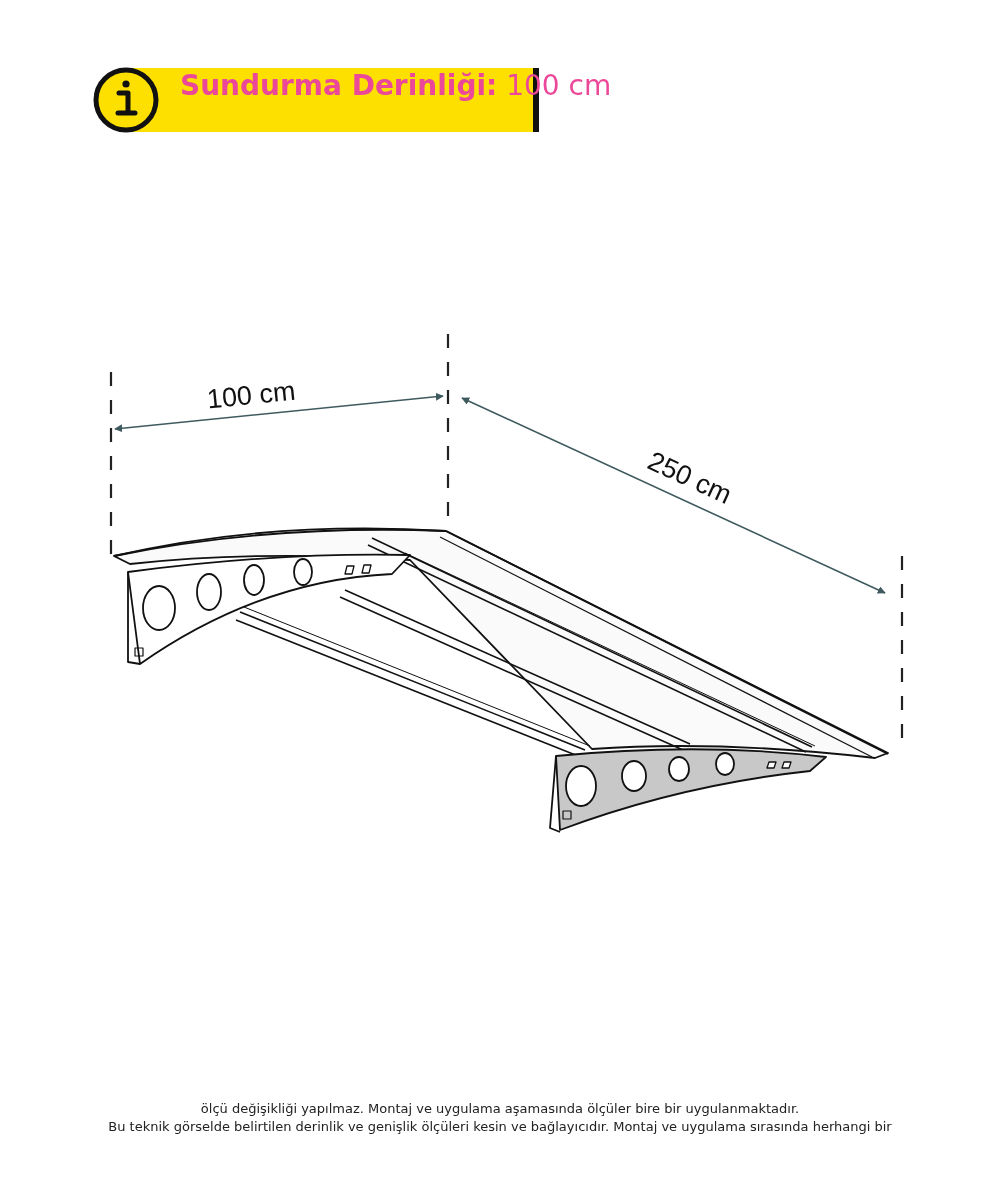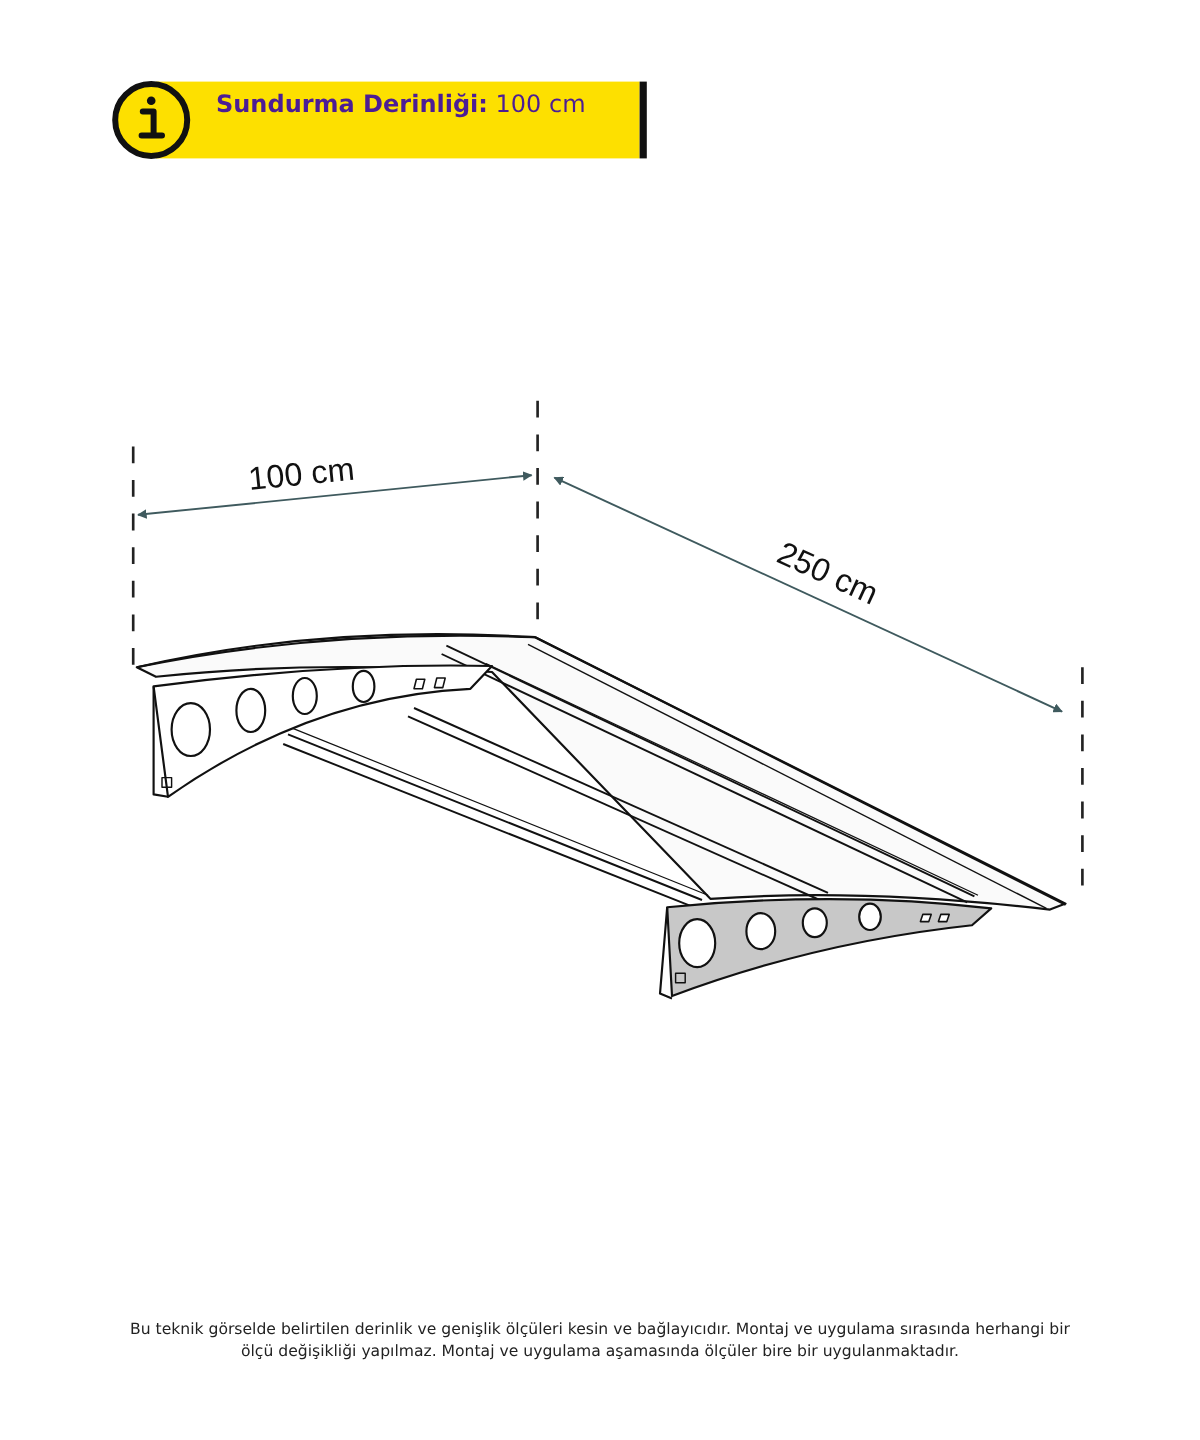--- a/index.html
+++ b/index.html
@@ -2,21 +2,21 @@
 <html><head>
 <meta charset="utf-8">
 <style>
   html, body { margin: 0; padding: 0; background: #ffffff; }
   body { width: 1000px; height: 1200px; position: relative; overflow: hidden;
          font-family: "DejaVu Sans", "Liberation Sans", sans-serif; }
   .info-banner { position: absolute; left: 92px; top: 66px; width: 450px; height: 68px; }
   .info-yellow { position: absolute; left: 38px; top: 2px; width: 403px; height: 64px; background: #fde000; }
   .info-bar { position: absolute; left: 441px; top: 2px; width: 6px; height: 64px; background: #111111; }
   .info-icon { position: absolute; left: 0; top: 0; width: 68px; height: 68px; }
-  .info-lines { position: absolute; left: 88px; top: 6px; font-size: 20px; line-height: 28px; color: #4c1d95; white-space: nowrap; }
+  .info-lines { position: absolute; left: 88px; top: 6px; font-size: 28px; line-height: 28px; color: #ec4899; white-space: nowrap; }
   .info-line b { font-weight: bold; }
   .info-line span.val { font-weight: normal; }
   .drawing { position: absolute; left: 0; top: 0; width: 1000px; height: 1200px; }
   .footnote { position: absolute; left: 60px; top: 1100px; width: 880px; text-align: center;
               font-size: 13px; line-height: 18px; color: #222; }
 </style>
 </head>
 <body>
 
 <div class="info-banner">
@@ -106,15 +106,15 @@
     </g>
     <g fill="#fff" stroke-width="1.3">
       <path d="M769 762 h7 l-2 6 h-7 z"></path>
       <path d="M784 762 h7 l-2 6 h-7 z"></path>
     </g>
     <path d="M563 811 h8 v8 h-8 z" fill="none" stroke-width="1.2"></path>
   </g>
 </svg>
 
 <div class="footnote">
+  <div>ölçü değişikliği yapılmaz. Montaj ve uygulama aşamasında ölçüler bire bir uygulanmaktadır.</div>
   <div>Bu teknik görselde belirtilen derinlik ve genişlik ölçüleri kesin ve bağlayıcıdır. Montaj ve uygulama sırasında herhangi bir</div>
-  <div>ölçü değişikliği yapılmaz. Montaj ve uygulama aşamasında ölçüler bire bir uygulanmaktadır.</div>
 </div>
 
 </body></html>

